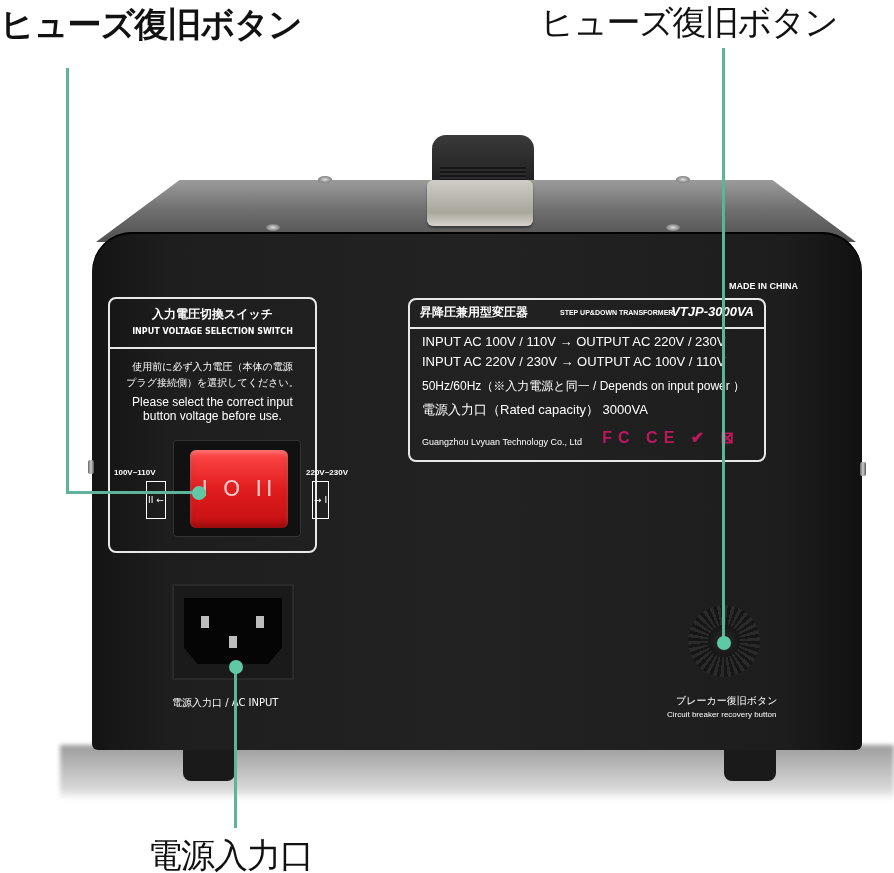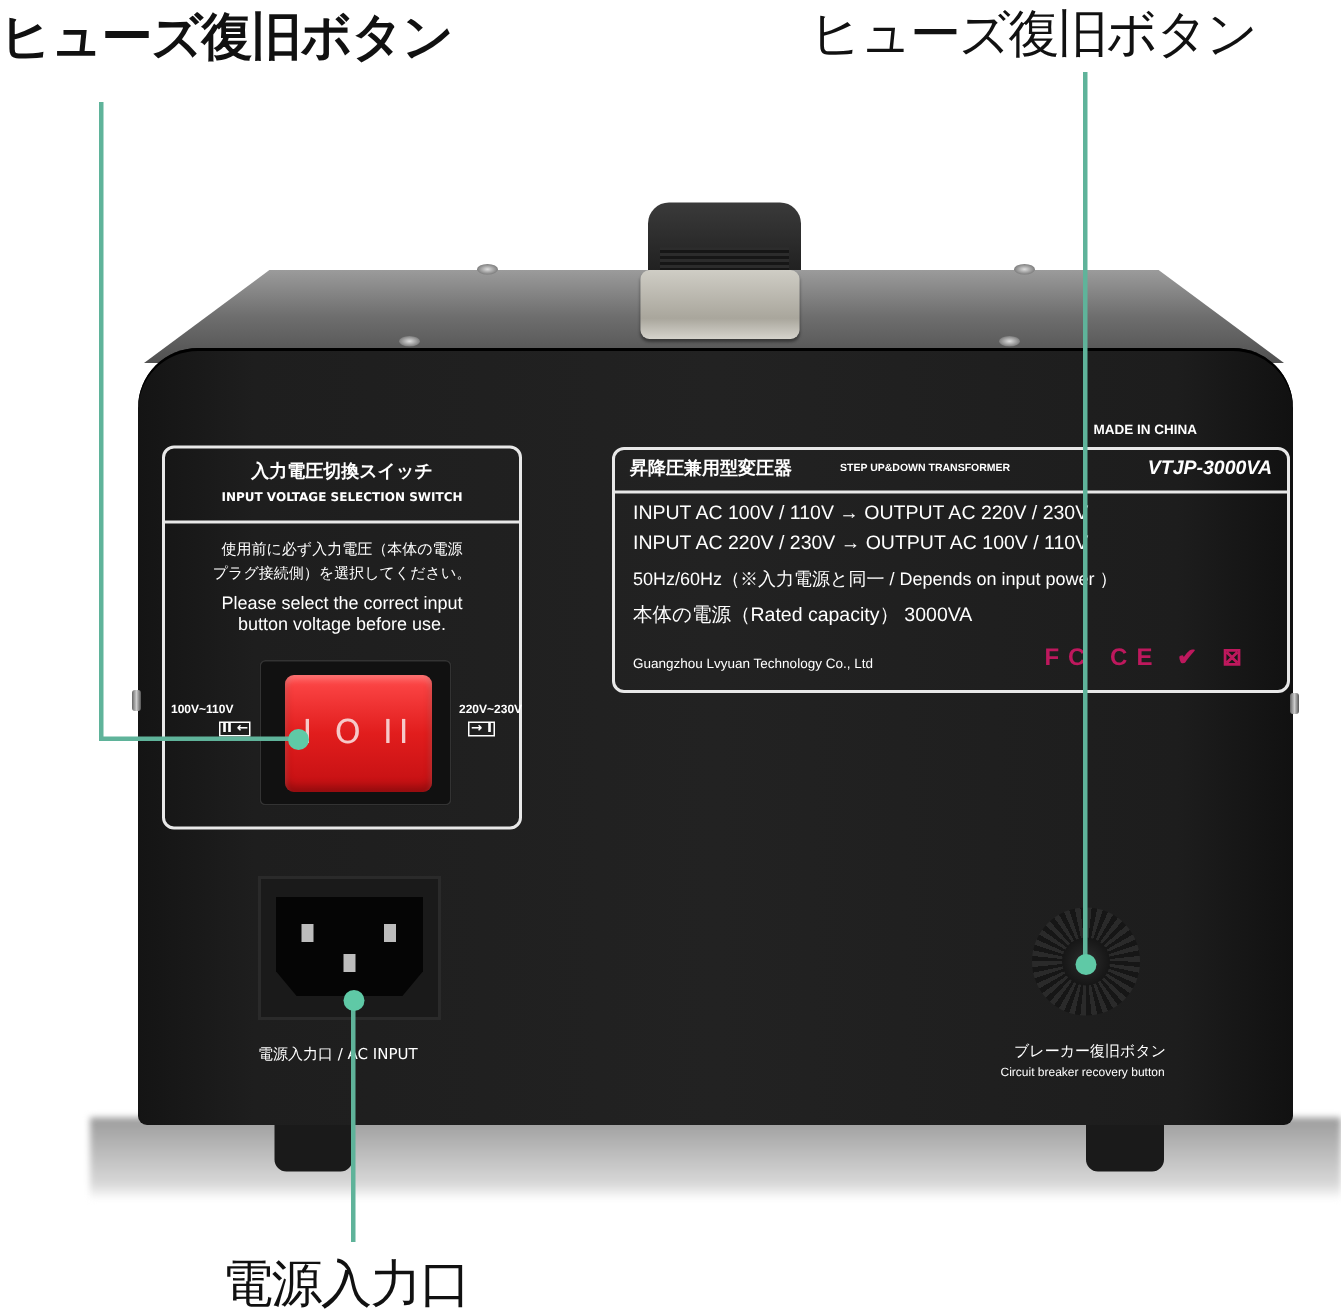--- a/index.html
+++ b/index.html
@@ -51,44 +51,44 @@
 
     
     .body {
       position: absolute; left: 92px; top: 232px; width: 770px; height: 518px;
       background: linear-gradient(to right, #141414, #1e1e1e 10%, #222 50%, #1d1d1d 90%, #111);
       border-radius: 40px 40px 6px 6px;
       box-shadow: inset 0 2px 0 #000;
     }
 
     .panel-left {
-      position: absolute; left: 108px; top: 297px; width: 240px; height: 256px;
+      position: absolute; left: 108px; top: 297px; width: 209px; height: 256px;
       border: 2px solid #e8e8e8; border-radius: 8px;
     }
     .panel-left .divider { position: absolute; left: 0; right: 0; top: 48px; height: 2px; background: #e8e8e8; }
     .pl-title { position: absolute; left: 0; right: 0; top: 7px; text-align: center; color: #fff; font-size: 12px; font-weight: bold; }
     .pl-sub { position: absolute; left: 0; right: 0; top: 28px; text-align: center; color: #fff; font-size: 8px; font-weight: bold; }
     .pl-jp { position: absolute; left: 0; right: 0; top: 60px; text-align: center; color: #fff; font-size: 10px; line-height: 16px; }
     .pl-en { position: absolute; left: 0; right: 0; top: 96px; text-align: center; color: #fff; font-size: 12px; line-height: 14px; font-family: Liberation Sans, sans-serif; }
 
     .rocker-frame {
       position: absolute; left: 173px; top: 440px; width: 128px; height: 97px;
       background: #111; border-radius: 4px; box-shadow: inset 0 0 0 1px #333;
     }
     .rocker {
       position: absolute; left: 190px; top: 450px; width: 98px; height: 78px;
       background: linear-gradient(to bottom, #ff4a4a, #e11d1d 50%, #c30f12);
       border-radius: 6px; box-shadow: inset 0 -4px 6px rgba(0,0,0,.25), inset 0 3px 4px rgba(255,255,255,.25);
     }
     .rocker-glyphs { position: absolute; left: 0; right: 0; top: 26px; text-align: center; color: #f6c9c9; font-size: 22px; letter-spacing: 4px; font-family: "DejaVu Sans", sans-serif; }
     .vlabel { position: absolute; color: #fff; font-size: 8px; font-weight: bold; font-family: "Liberation Sans", sans-serif; }
-    .vicon { position: absolute; color: #fff; font-size: 9px; border: 1px solid #fff; padding: 0 1px; line-height: 8px; font-weight: bold; }
+    .vicon { position: absolute; color: #fff; font-size: 9px; border: 1px solid #fff; padding: 14px 1px; line-height: 8px; }
 
     .panel-right {
-      position: absolute; left: 408px; top: 298px; width: 452px; height: 164px;
+      position: absolute; left: 408px; top: 298px; width: 358px; height: 164px;
       border: 2px solid #e8e8e8; border-radius: 8px;
     }
     .panel-right .divider { position: absolute; left: 0; right: 0; top: 27px; height: 2px; background: #e8e8e8; }
     .pr-title { position: absolute; left: 10px; top: 4px; color: #fff; font-size: 12px; font-weight: bold; white-space: nowrap; }
     .pr-title-en { position: absolute; left: 150px; top: 9px; color: #fff; font-size: 7px; font-weight: bold; font-family: "Liberation Sans", sans-serif; white-space: nowrap; }
     .pr-model { position: absolute; right: 10px; top: 4px; color: #fff; font-size: 13px; font-weight: bold; font-style: italic; font-family: "Liberation Sans", sans-serif; }
     .pr-line { position: absolute; left: 12px; color: #fff; font-size: 13px; font-family: "Liberation Sans", sans-serif; white-space: nowrap; }
     .pr-company { position: absolute; left: 12px; top: 137px; color: #fff; font-size: 9px; font-family: "Liberation Sans", sans-serif; text-align: right; }
     .pr-certs { position: absolute; right: 24px; top: 128px; color: #be185d; font-size: 16px; font-weight: bold; letter-spacing: 6px; font-family: "Liberation Sans", sans-serif; }
 
@@ -162,21 +162,21 @@
 </div>
 
 <div class="panel-right">
   <div class="pr-title">昇降圧兼用型変圧器</div>
   <div class="pr-title-en">STEP UP&amp;DOWN TRANSFORMER</div>
   <div class="pr-model">VTJP-3000VA</div>
   <div class="divider"></div>
   <div class="pr-line" style="top:34px;">INPUT AC 100V / 110V  →  OUTPUT AC 220V / 230V</div>
   <div class="pr-line" style="top:54px;">INPUT AC 220V / 230V  →  OUTPUT AC 100V / 110V</div>
   <div class="pr-line" style="top:78px;font-size:12px;">50Hz/60Hz（※入力電源と同一 / Depends on input power ）</div>
-  <div class="pr-line" style="top:101px;">本体の電源（Rated capacity）  3000VA</div>
+  <div class="pr-line" style="top:101px;">電源入力口（Rated capacity）  3000VA</div>
   <div class="pr-company">Guangzhou Lvyuan Technology Co., Ltd</div>
   <div class="pr-certs">FC CE ✔ ⊠</div>
 </div>
 
 <div class="ac-socket">
   <div class="ac-inner">
     <div class="pin" style="left:17px;top:18px;"></div>
     <div class="pin" style="left:72px;top:18px;"></div>
     <div class="pin" style="left:45px;top:38px;"></div>
   </div>

